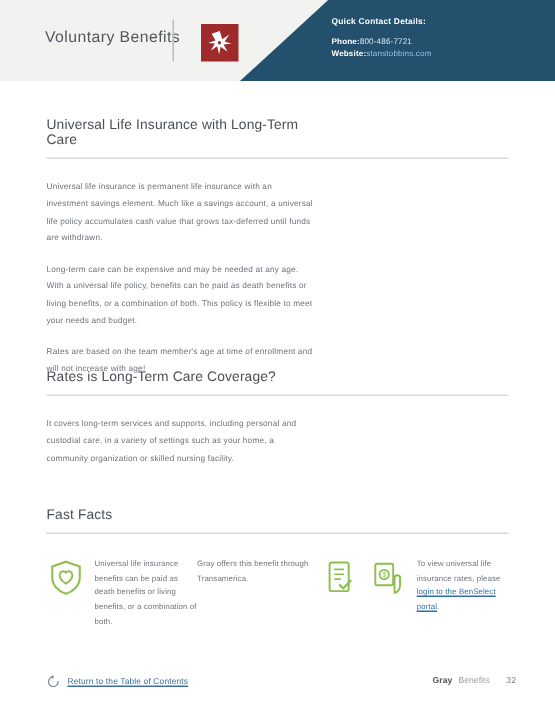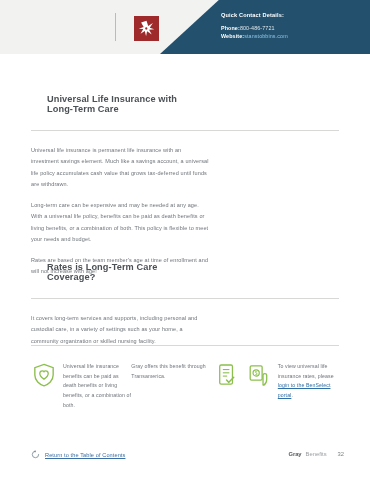--- a/index.html
+++ b/index.html
@@ -86,22 +86,22 @@
   
   .content {
     position: absolute;
     left: 0;
     top: 54px;
     width: 370px;
   }
   .section-title {
     font-size: 9.2px;
     color: #4b5055;
-    margin: 16px;
-    font-weight: bold;
+    margin: 0;
+    font-weight: normal;
     letter-spacing: 0.1px;
   }
   .rule {
     height: 1px;
     background: #d8d8d6;
     margin-top: 7px;
   }
   p.body {
     font-size: 5.5px;
     line-height: 2.05;
@@ -197,20 +197,21 @@
     color: #7e8185;
     margin-left: 7px;
   }
 </style>
 </head>
 <body>
 
 <div class="header">
   <div class="header-navy"></div>
 
+  <div class="header-title">Voluntary Benefits</div>
   <div class="header-divider"></div>
 
   <div class="header-logo">
     <svg width="17" height="17" viewBox="0 0 24 24">
       <polygon points="12,1 14.4,8.6 21,4.2 16.6,10.8 23,13 15.6,13.6 19.4,20.4 12.8,15.8 11.4,23 9.6,15.4 3.6,19.4 7.4,12.8 1,12.2 8,9.8 4.4,3.6" fill="#ffffff"></polygon>
       <circle cx="11.7" cy="12" r="1.6" fill="#9e2a2b"></circle>
     </svg>
   </div>
 
   <div class="contact">
@@ -238,20 +239,21 @@
 
   <div class="block-b">
     <h2 class="section-title">Rates is Long-Term Care Coverage?</h2>
     <div class="rule"></div>
     <div class="para-wrap-b">
       <p class="body">It covers long-term services and supports, including personal and custodial care, in a variety of settings such as your home, a community organization or skilled nursing facility.</p>
     </div>
   </div>
 
   <div class="block-c">
+    <h2 class="section-title">Fast Facts</h2>
     <div class="rule"></div>
 
     <div class="facts">
 
       <div class="fact fact-1">
         <div class="fact-icon">
           <svg width="22" height="24" viewBox="0 0 24 26">
             <path d="M12 1.5 L22 5 V13 C22 19 17 23.4 12 24.8 C7 23.4 2 19 2 13 V5 Z" fill="none" stroke="#8cbf4d" stroke-width="1.5"></path>
             <path d="M12 17.5 C12 17.5 7.4 14.6 7.4 11.4 C7.4 9.6 8.8 8.4 10.3 8.4 C11.2 8.4 11.7 8.9 12 9.4 C12.3 8.9 12.8 8.4 13.7 8.4 C15.2 8.4 16.6 9.6 16.6 11.4 C16.6 14.6 12 17.5 12 17.5 Z" fill="none" stroke="#8cbf4d" stroke-width="1.4"></path>
           </svg>

